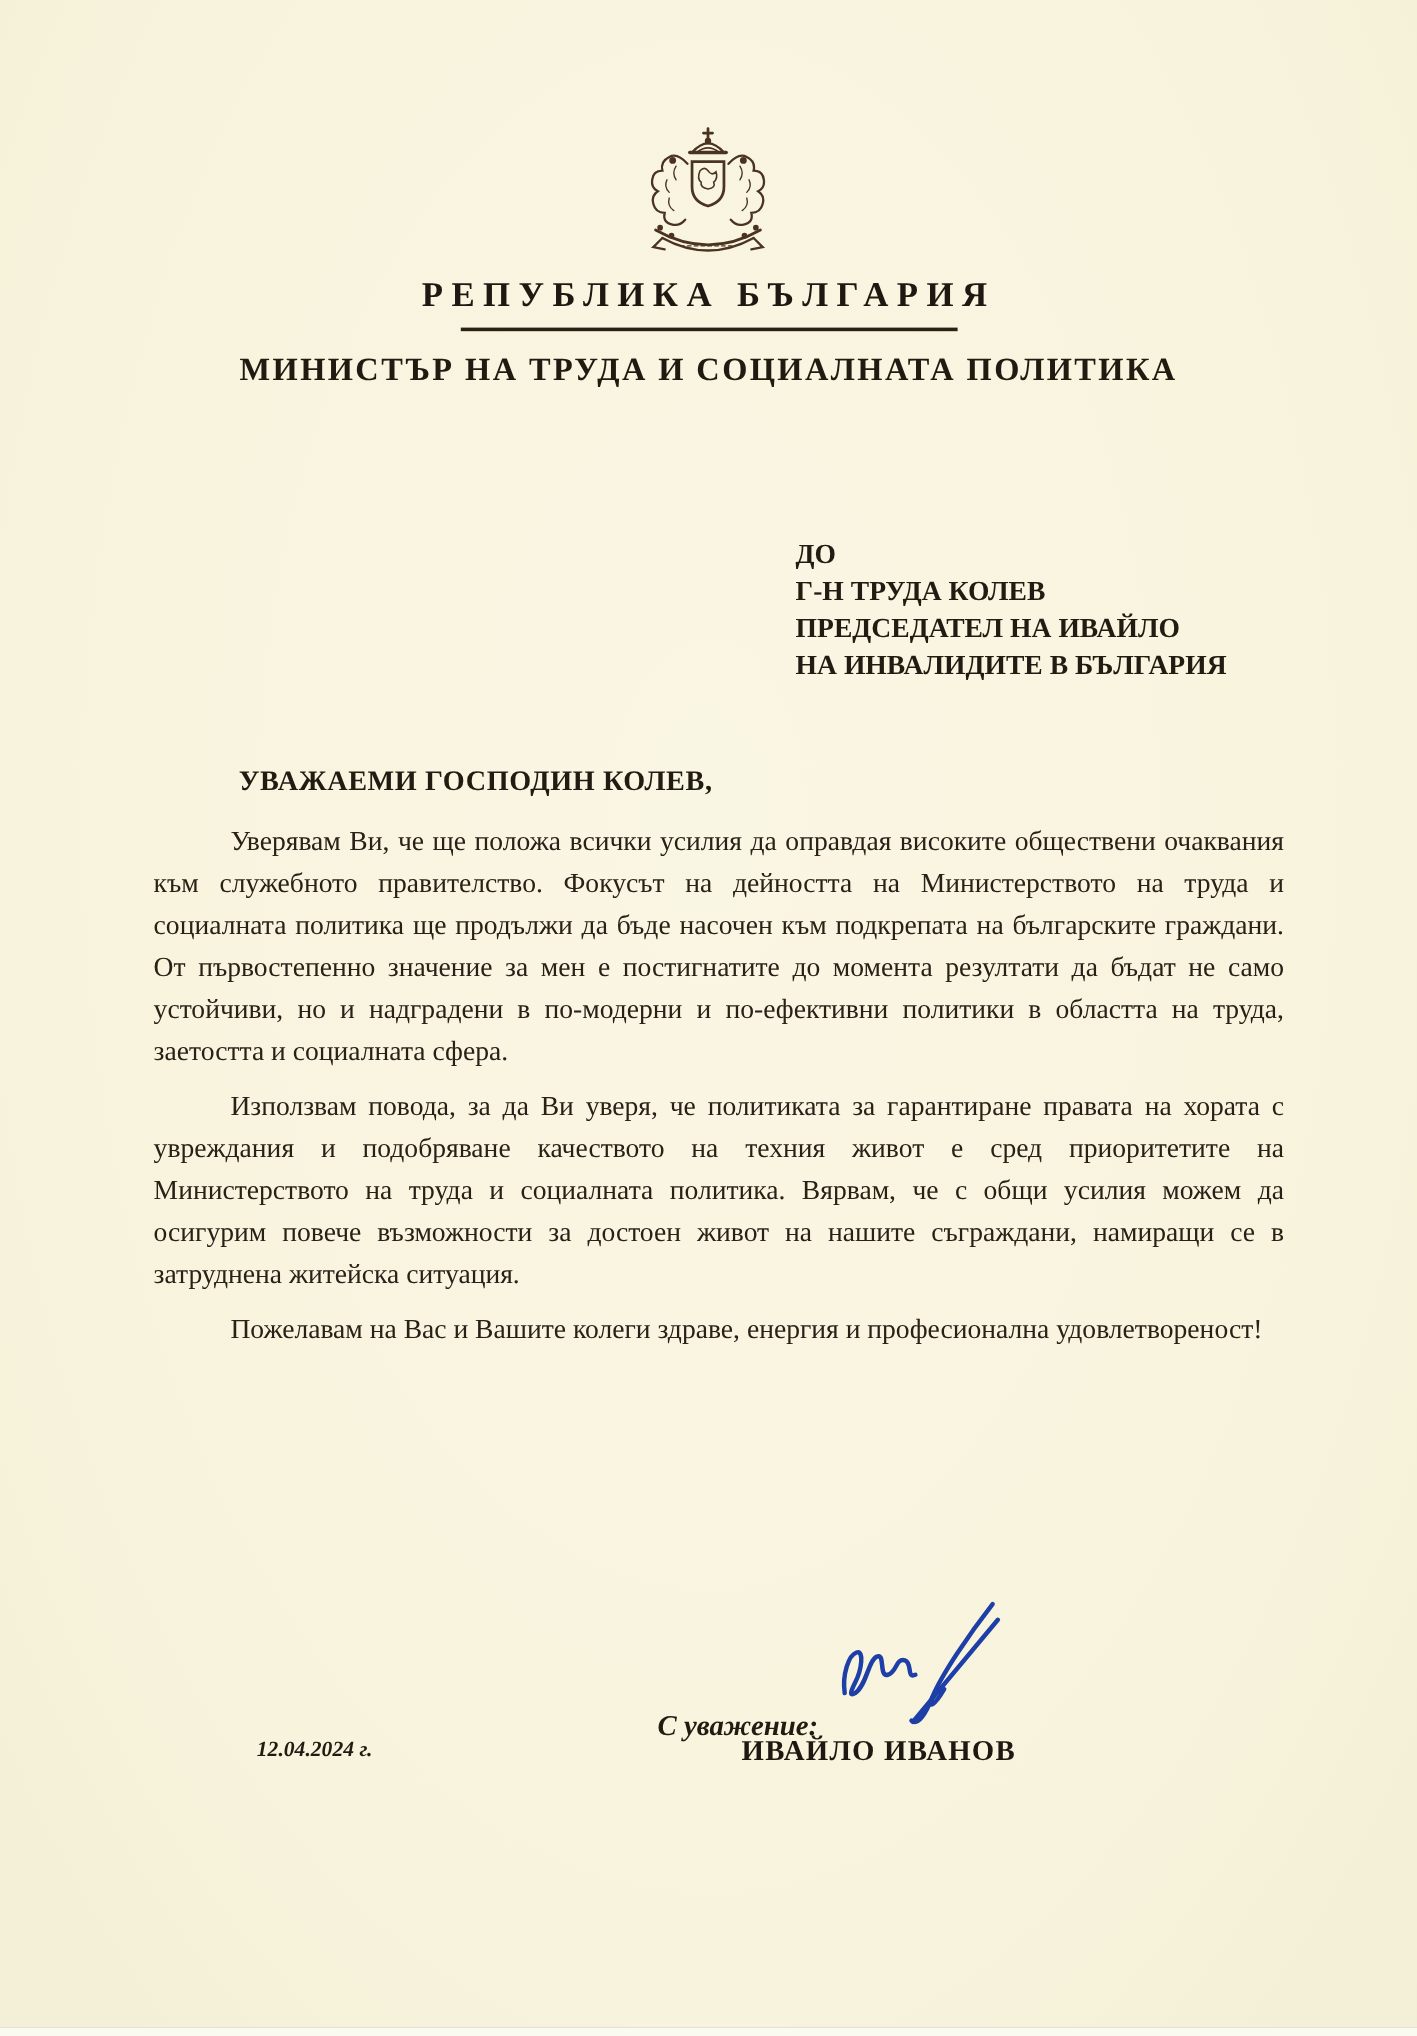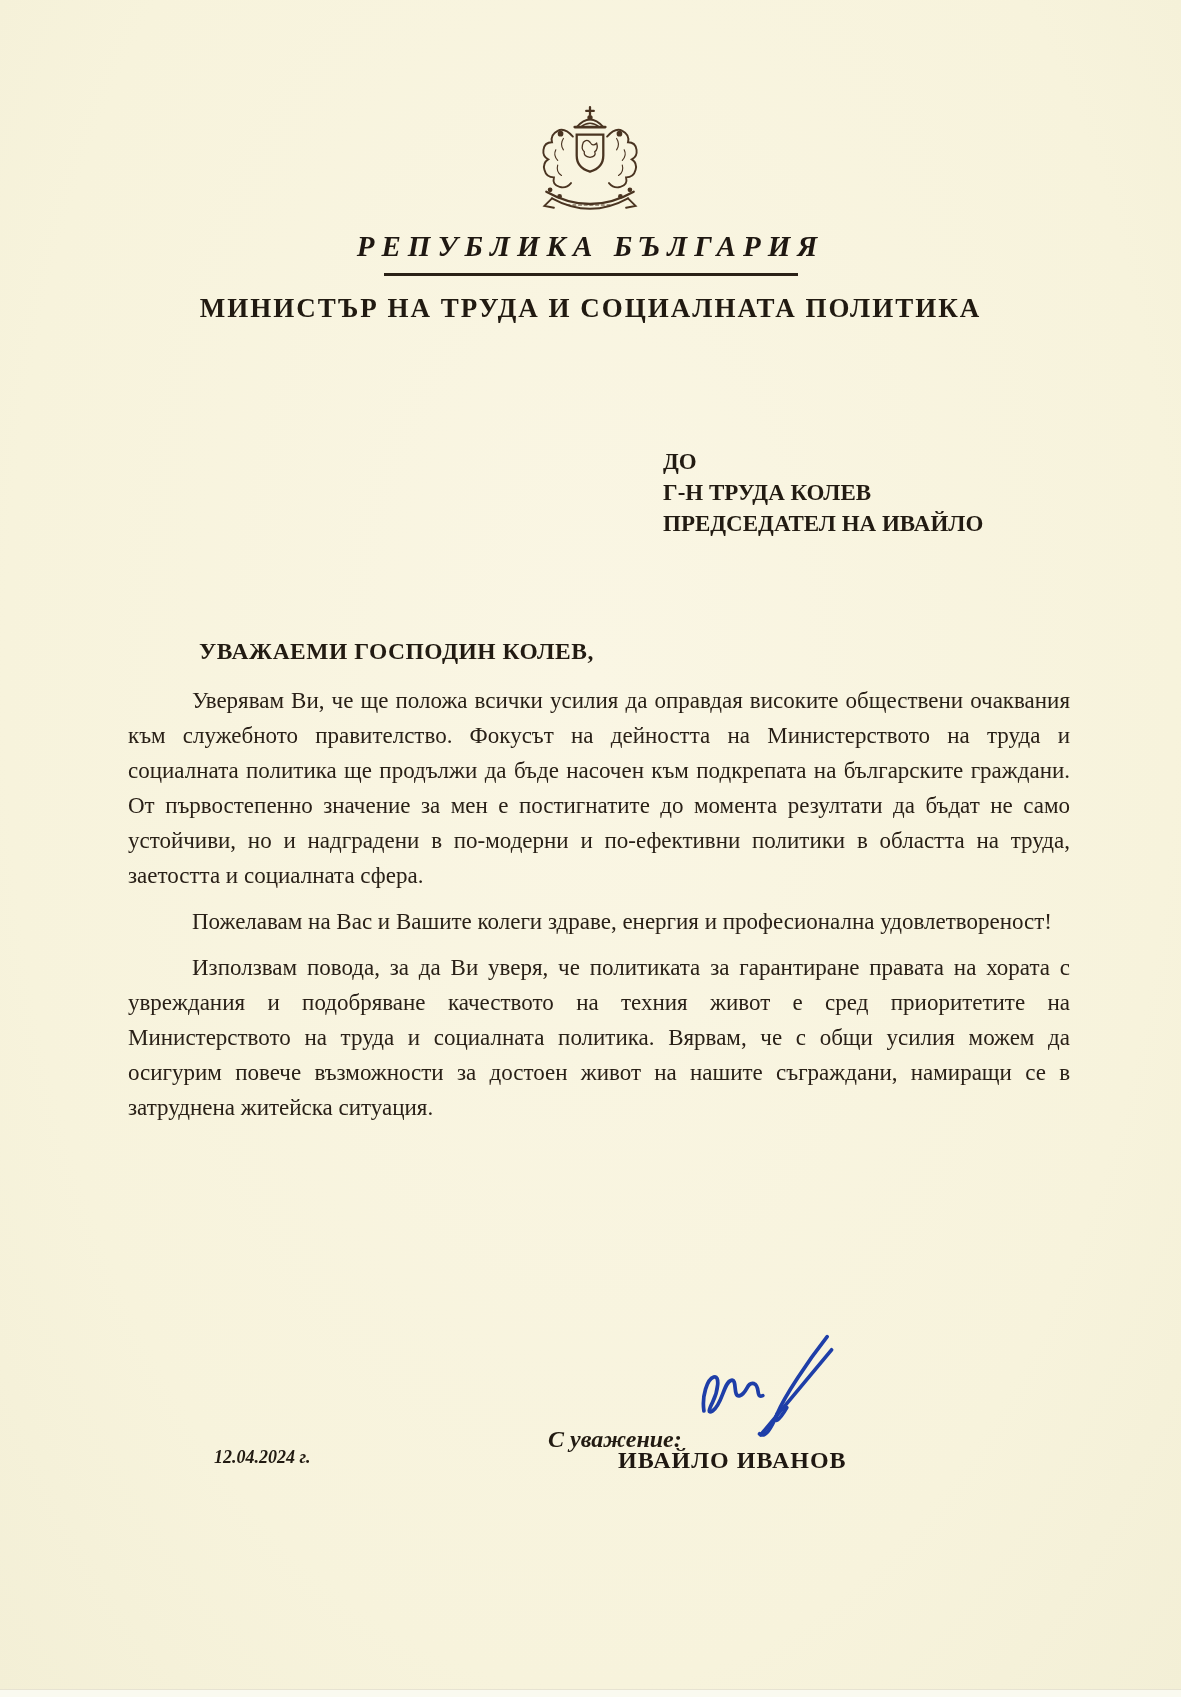--- a/index.html
+++ b/index.html
@@ -16,21 +16,21 @@
   }
   .bottom-edge{
     position:absolute;left:0;bottom:0;width:100%;height:7px;
     background:#fafaf0;border-top:1px solid #e7e3d2;
   }
   
   .coat{position:absolute;left:514px;top:104px;width:152px;height:124px;}
   .republic-title{
     position:absolute;left:0;top:230px;width:100%;
     text-align:center;font-size:29px;font-weight:bold;
-    letter-spacing:7px;color:#1f1812;white-space:nowrap;font-style:italic;
+    letter-spacing:7px;color:#1f1812;white-space:nowrap;
   }
   .header-rule{
     position:absolute;top:273px;left:50%;transform:translateX(-50%);
     width:414px;height:3px;background:#2a2116;
   }
   .ministry-title{
     position:absolute;left:0;top:293px;width:100%;
     text-align:center;font-size:27px;font-weight:bold;
     letter-spacing:2px;color:#211a11;white-space:nowrap;
   }
@@ -104,28 +104,29 @@
   </div>
 
   <div class="republic-title">РЕПУБЛИКА БЪЛГАРИЯ</div>
   <div class="header-rule"></div>
   <div class="ministry-title">МИНИСТЪР НА ТРУДА И СОЦИАЛНАТА ПОЛИТИКА</div>
 
   <div class="recipient">
     <div>ДО</div>
     <div>Г-Н ТРУДА КОЛЕВ</div>
     <div>ПРЕДСЕДАТЕЛ НА ИВАЙЛО</div>
+    <div>НА ИНВАЛИДИТЕ В БЪЛГАРИЯ</div>
   </div>
 
   <div class="salutation">УВАЖАЕМИ ГОСПОДИН КОЛЕВ,</div>
 
   <div class="body-text">
     <p>Уверявам Ви, че ще положа всички усилия да оправдая високите обществени очаквания към служебното правителство. Фокусът на дейността на Министерството на труда и социалната политика ще продължи да бъде насочен към подкрепата на българските граждани. От първостепенно значение за мен е постигнатите до момента резултати да бъдат не само устойчиви, но и надградени в по-модерни и по-ефективни политики в областта на труда, заетостта и социалната сфера.</p>
+    <p>Използвам повода, за да Ви уверя, че политиката за гарантиране правата на хората с увреждания и подобряване качеството на техния живот е сред приоритетите на Министерството на труда и социалната политика. Вярвам, че с общи усилия можем да осигурим повече възможности за достоен живот на нашите съграждани, намиращи се в затруднена житейска ситуация.</p>
     <p>Пожелавам на Вас и Вашите колеги здраве, енергия и професионална удовлетвореност!</p>
-    <p>Използвам повода, за да Ви уверя, че политиката за гарантиране правата на хората с увреждания и подобряване качеството на техния живот е сред приоритетите на Министерството на труда и социалната политика. Вярвам, че с общи усилия можем да осигурим повече възможности за достоен живот на нашите съграждани, намиращи се в затруднена житейска ситуация.</p>
   </div>
 
   <div class="valediction">С уважение:</div>
 
   <div class="signature">
     <svg viewBox="0 0 150 110" width="168" height="120" aria-hidden="true">
       <g stroke="#1e3ea8" fill="none" stroke-width="3.4" stroke-linecap="round" stroke-linejoin="round">
         <path d="M8 76 C6 62 11 47 17 45 C23 43 21 58 16 68 C13 74 11 79 16 76 C25 70 26 50 33 48 C39 46 34 64 41 62 C48 60 47 49 54 51 C60 53 55 65 62 62"></path>
         <path d="M121 8 C103 31 82 62 75 79 C71 89 77 85 84 73"></path>
         <path d="M60 98 L125 20"></path>

